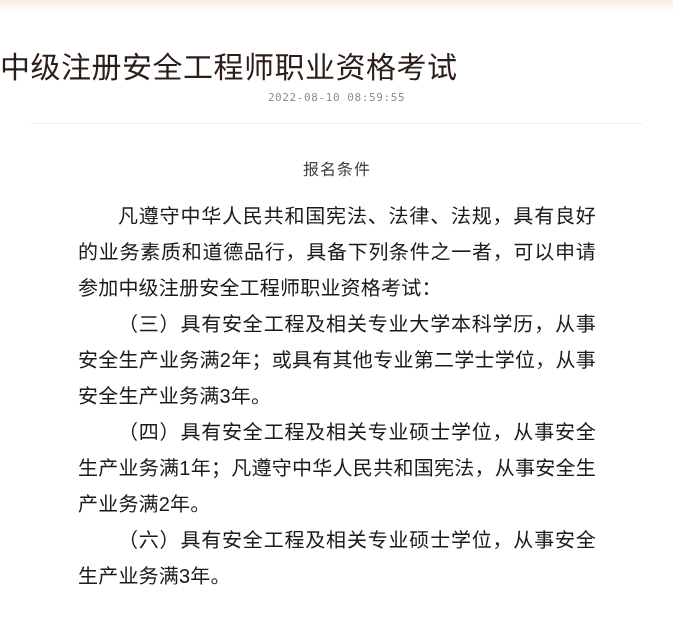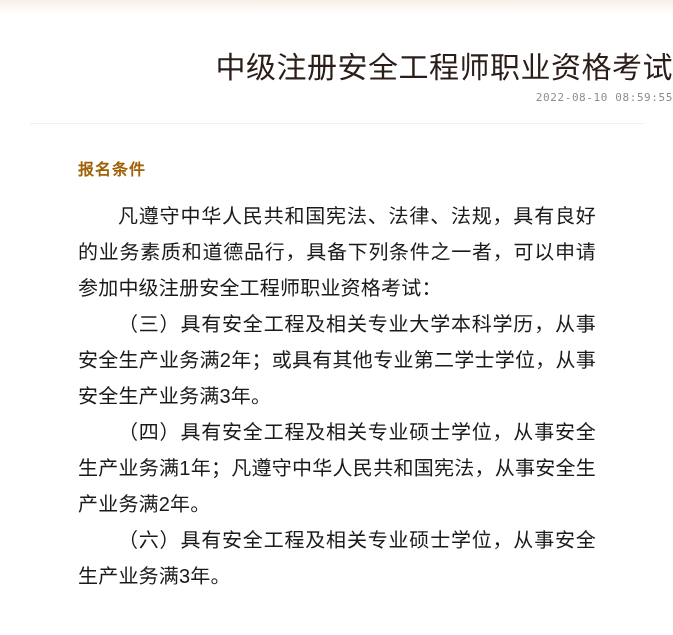--- a/index.html
+++ b/index.html
@@ -32,35 +32,35 @@
     width: 673px;
     height: 635px;
     box-sizing: border-box;
   }
 
   .doc-title {
     position: absolute;
     top: 27px;
     left: 0;
     width: 673px;
-    text-align: right;
+    text-align: left;
     font-size: 30px;
     line-height: 42px;
     font-weight: 400;
     letter-spacing: 0.5px;
     color: #2b1d18;
     white-space: nowrap;
   }
 
   .doc-timestamp {
     position: absolute;
     top: 90px;
     left: 0;
     width: 673px;
-    text-align: right;
+    text-align: center;
     font-family: "DejaVu Sans Mono", "Liberation Mono", monospace;
     font-size: 11px;
     line-height: 16px;
     letter-spacing: 0.6px;
     color: #8d8d8d;
     white-space: nowrap;
   }
 
   .divider {
     position: absolute;
@@ -72,25 +72,26 @@
   }
 
   .content {
     position: absolute;
     top: 158px;
     left: 78px;
     width: 518px;
   }
 
   .section-heading {
+    text-align: center;
     font-family: "DejaVu Serif", "Liberation Serif", serif;
     font-size: 16px;
     line-height: 24px;
-    font-weight: 700;
-    color: #a16207;
+    font-weight: 400;
+    color: #404040;
     letter-spacing: 1px;
     margin: 0 0 16px 0;
   }
 
   .para {
     font-size: 20px;
     line-height: 36px;
     color: #1a1a1a;
     text-indent: 2em;
     text-align: justify;

